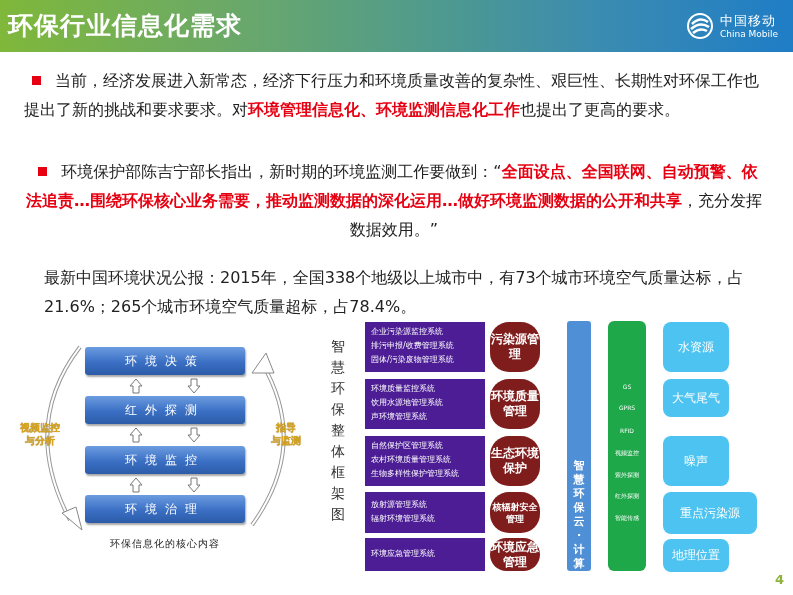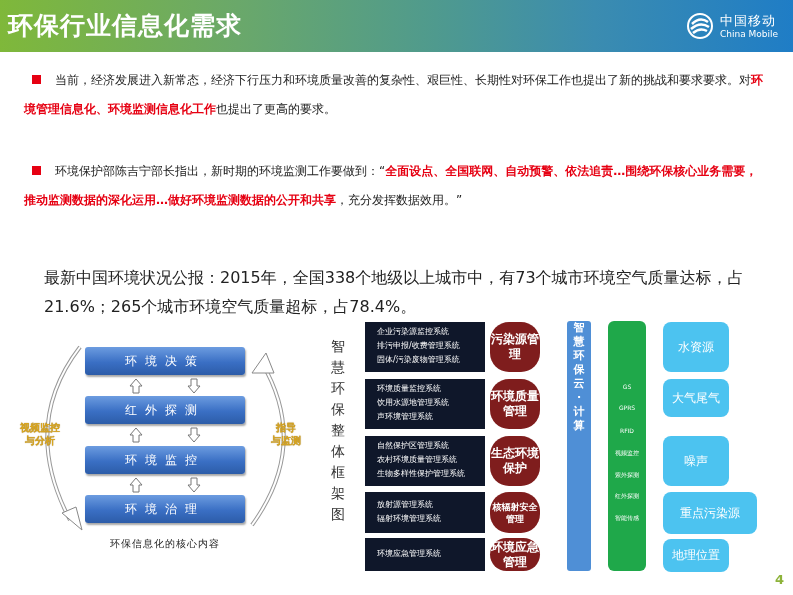--- a/index.html
+++ b/index.html
@@ -6,50 +6,50 @@
   body { width:793px; height:595px; position:relative; overflow:hidden; background:#ffffff;
          font-family:"DejaVu Sans","Liberation Sans",sans-serif; color:#1a1a1a; }
   .header { position:absolute; left:0; top:0; width:793px; height:52px;
             background:linear-gradient(90deg,#7fb83a 0%,#6aa86a 30%,#4f9a8e 55%,#3b8cb0 75%,#1f7dc6 100%); }
   .header-title { position:absolute; left:8px; top:9px; font-size:25px; font-weight:bold; color:#fff; letter-spacing:1px; }
   .logo { position:absolute; left:686px; top:10px; width:100px; height:34px; }
   .logo-mark { position:absolute; left:0; top:2px; width:28px; height:28px; }
   .logo-cn { position:absolute; left:34px; top:2px; font-size:13px; color:#fff; letter-spacing:1px; }
   .logo-en { position:absolute; left:34px; top:19px; font-size:9px; color:#fff; }
 
-  .para { position:absolute; left:24px; width:740px; font-size:12px; line-height:29px; color:#222; }
+  .para { position:absolute; left:24px; width:740px; font-size:16px; line-height:29px; color:#222; }
   .p1 { top:66px; }
-  .p2 { top:157px; }
+  .p2 { top:157px;text-align:center; }
   .bullet { display:inline-block; width:9px; height:9px; background:#e60012; margin:0 14px 2px 8px; vertical-align:middle; }
   .red { color:#e60012; font-weight:bold; }
   .p3 { position:absolute; left:44px; top:263px; width:720px; font-size:16px; line-height:29px; color:#222; }
 
   
   .diag1 { position:absolute; left:10px; top:335px; width:300px; height:225px; }
   .stage { position:absolute; left:75px; width:160px; height:28px; border-radius:3px;
            background:linear-gradient(180deg,#6c9ce0 0%,#3a6fc4 55%,#2c5ca8 100%);
            box-shadow:1px 2px 2px rgba(0,0,0,0.35); color:#fff; font-weight:normal; font-size:12px;
            text-align:center; line-height:28px; letter-spacing:8px; }
   .arrow-small { position:absolute; width:14px; height:16px; }
   .side-label { position:absolute; font-size:10px; font-weight:bold; color:#d9a520; text-align:center; line-height:13px;
                 text-shadow:0 0 1px #8a6a10; }
   .caption1 { position:absolute; left:100px; top:202px; font-size:10px; color:#222; letter-spacing:1px; }
 
   
   .vtitle { position:absolute; left:326px; top:336px; width:24px; font-size:14px; line-height:21px; color:#333; text-align:center; }
-  .sys { position:absolute; left:365px; width:120px; background:#0f172a; color:#fff; font-size:8px; line-height:14px;
-         padding:3px 12px; box-sizing:border-box; }
+  .sys { position:absolute; left:365px; width:120px; background:#4c1d95; color:#fff; font-size:8px; line-height:14px;
+         padding:3px 6px; box-sizing:border-box; }
   .cat { position:absolute; left:490px; width:50px; background:#7f1d1d; color:#fff; border-radius:19px;
          font-size:12px; font-weight:bold; line-height:15px; text-align:center; display:flex; align-items:center; justify-content:center; }
   .cat.small { font-size:9px; line-height:12px; }
 
   
   .cloud { position:absolute; left:567px; top:321px; width:24px; height:250px; background:#4f8fd6; border-radius:3px;
            color:#fff; font-size:11px; font-weight:bold; line-height:14px; text-align:center;
-           display:flex; align-items:flex-start; justify-content:center; }
+           display:flex; align-items:flex-end; justify-content:center; }
   .tech { position:absolute; left:608px; top:321px; width:38px; height:250px; background:#1fa84a; border-radius:6px; }
   .tech-item { position:absolute; left:0; width:38px; text-align:center; color:#fff; font-size:6px; }
   .res { position:absolute; left:663px; width:66px; background:#4cc3f0; color:#fff; border-radius:8px;
          font-size:12px; line-height:15px; text-align:left; display:flex; align-items:center; justify-content:center; }
   .page-num { position:absolute; left:775px; top:572px; font-size:13px; font-weight:bold; color:#8db33a; }
 </style>
 </head>
 <body>
 
 <div class="header">

